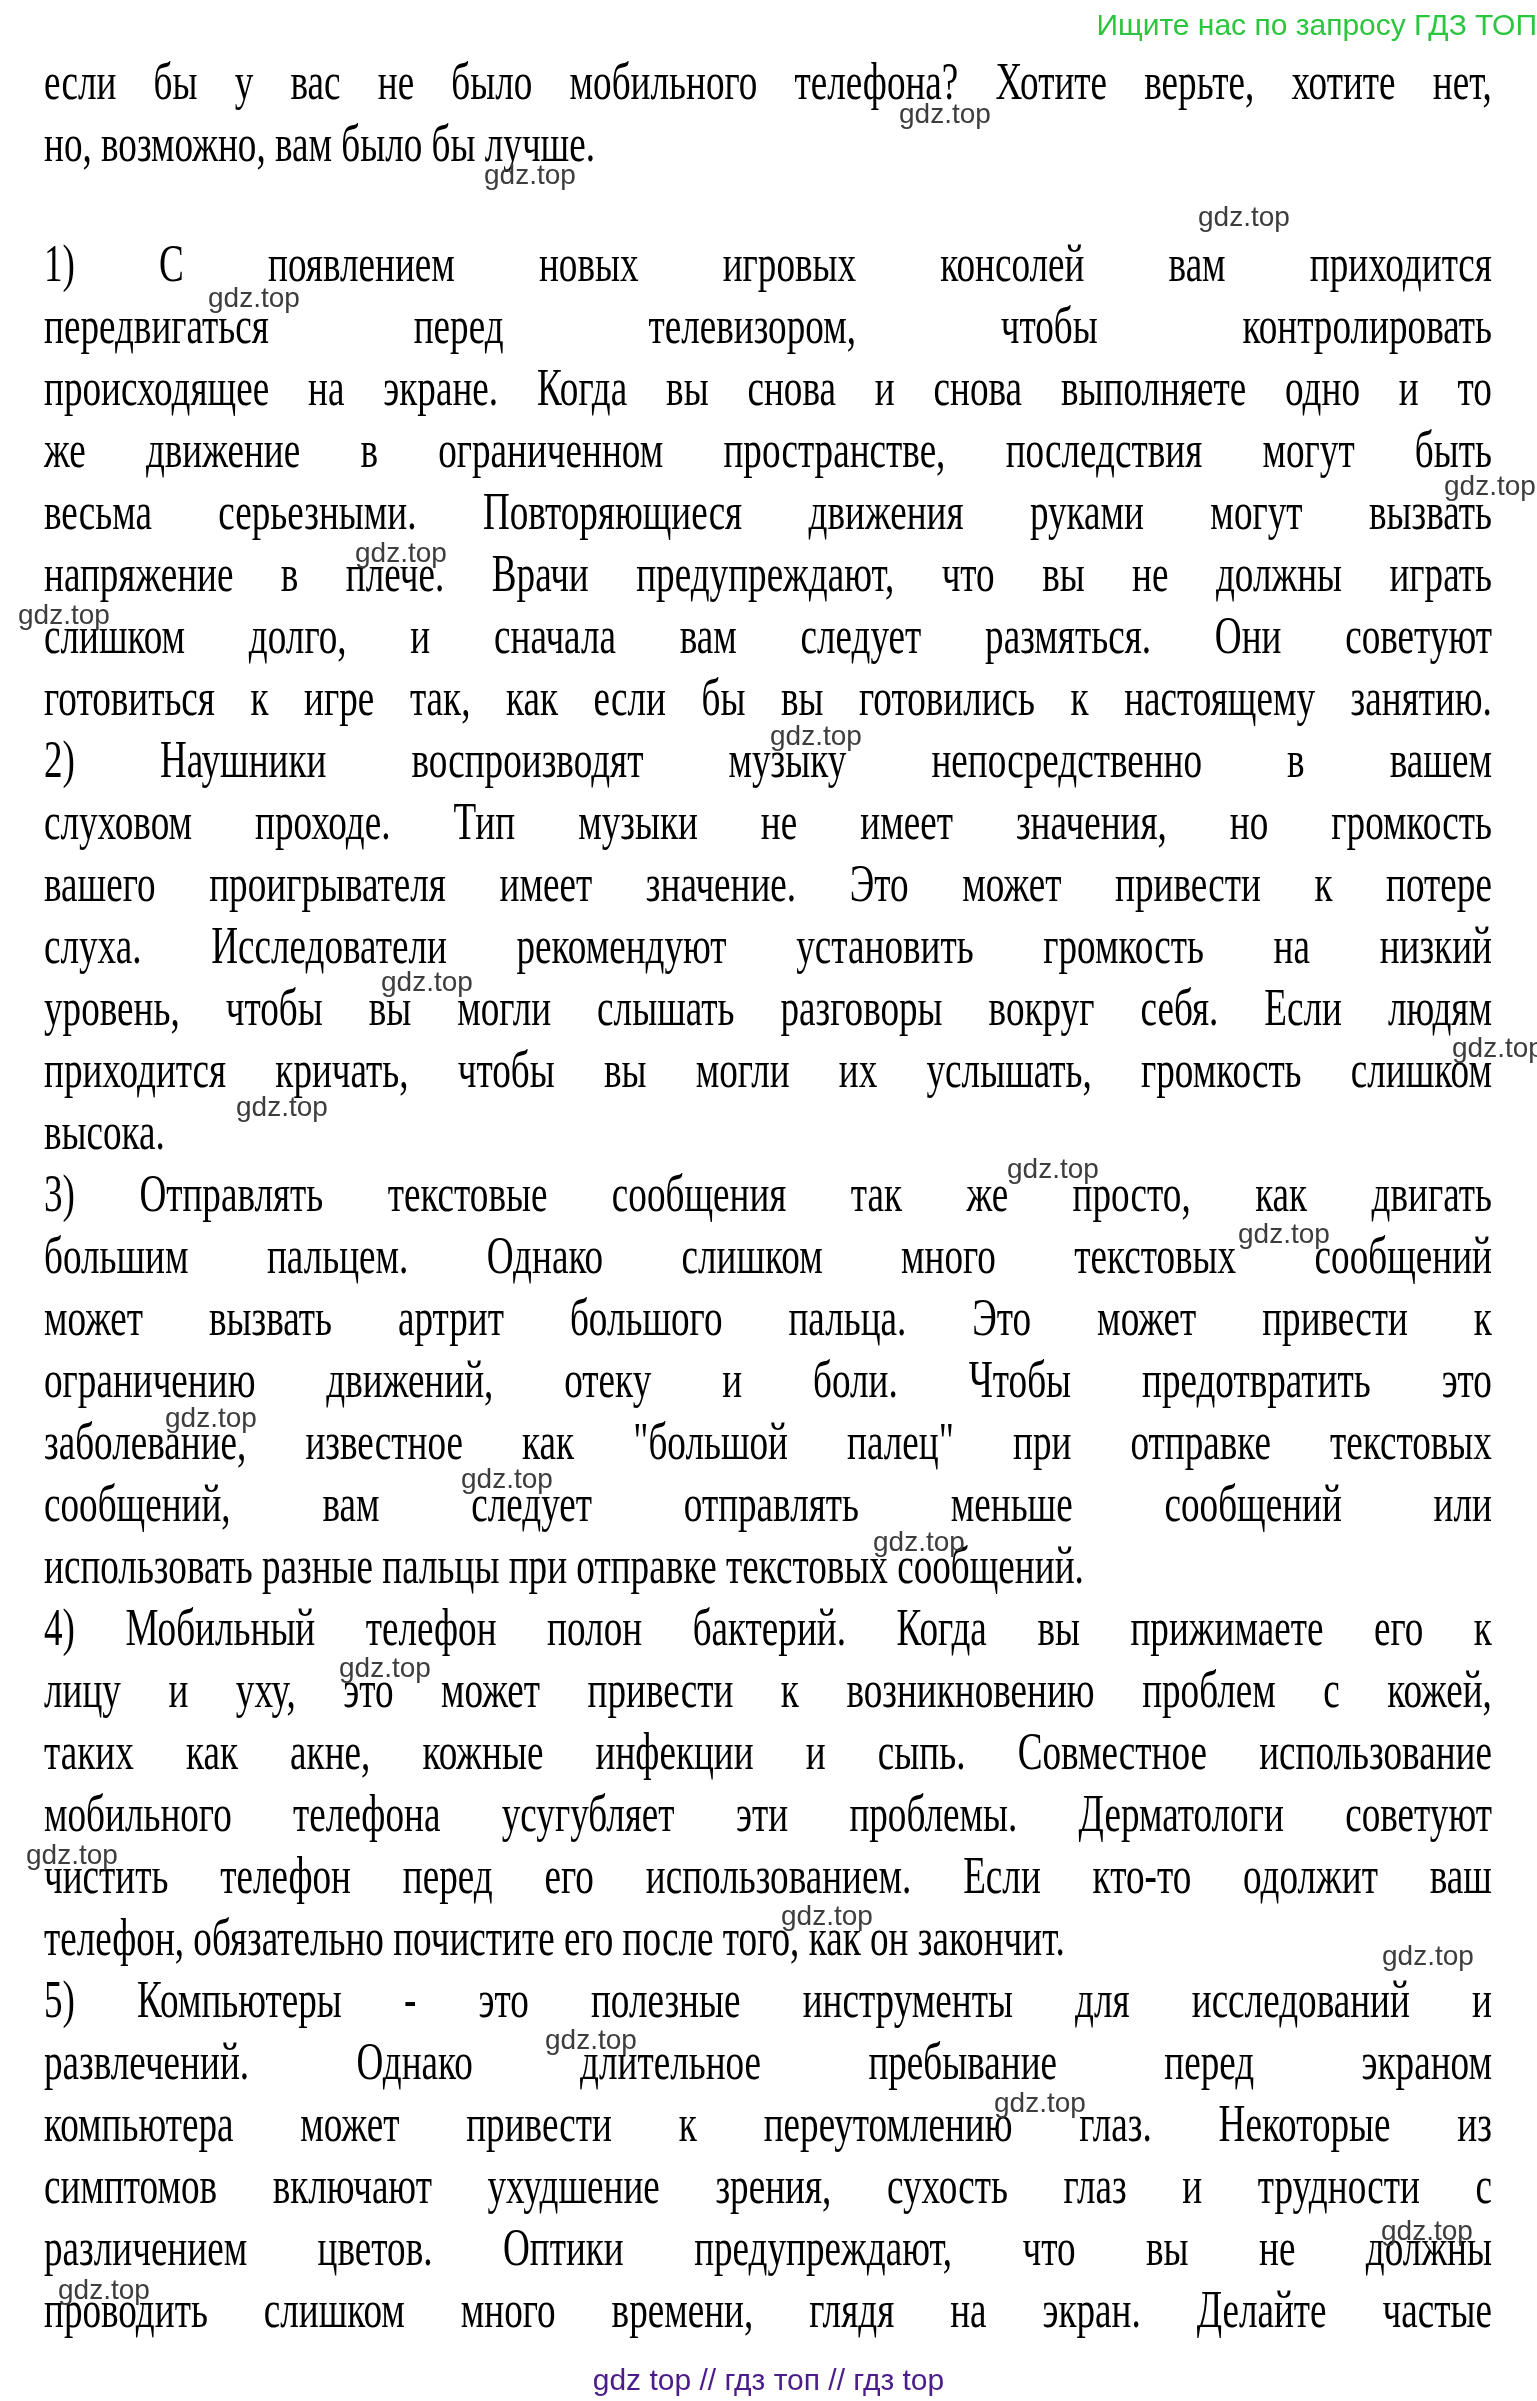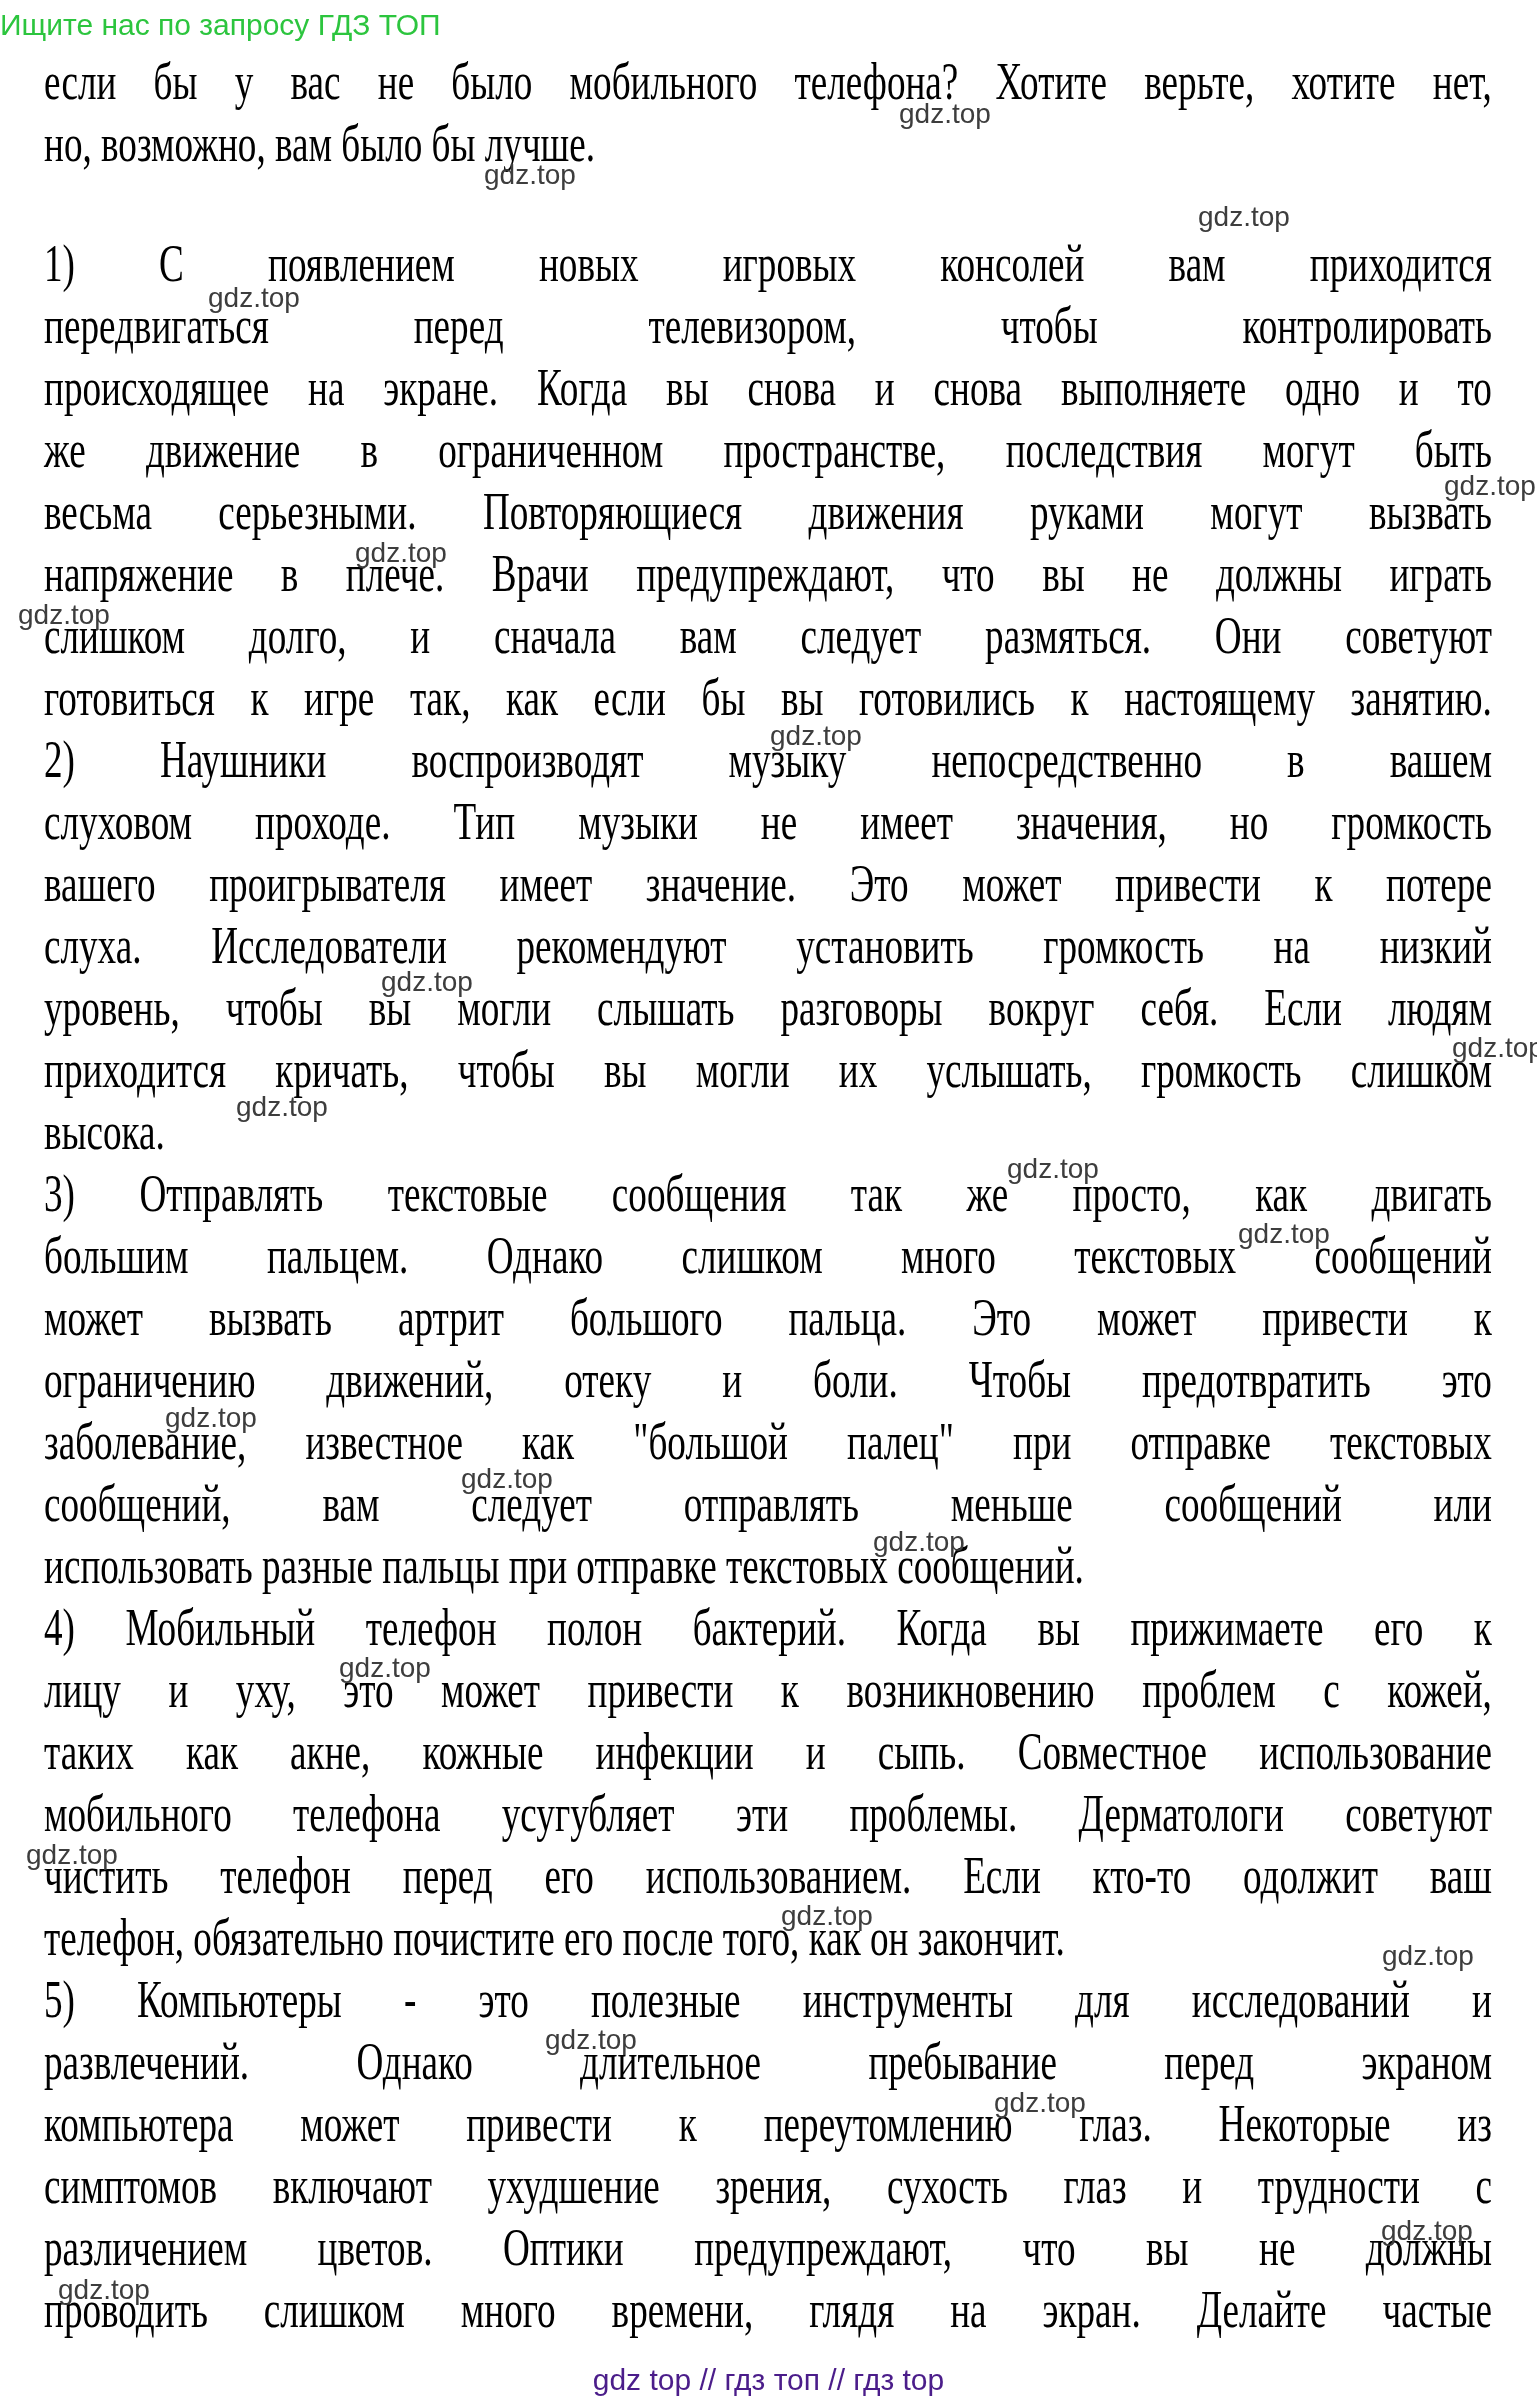--- a/index.html
+++ b/index.html
@@ -7,21 +7,21 @@
     position: relative;
     width: 1537px;
     height: 2401px;
     background: #ffffff;
     overflow: hidden;
   }
   .promo {
     position: absolute;
     top: 6.5px; left: 0;
     width: 100%;
-    text-align: left;
+    text-align: right;
     font-family: "Liberation Sans", sans-serif;
     font-size: 30px;
     line-height: 1.2;
     font-weight: 400;
   }
   #text-body {
     position: absolute;
     left: 44px; top: 50px;
     width: 1448px;
   }

